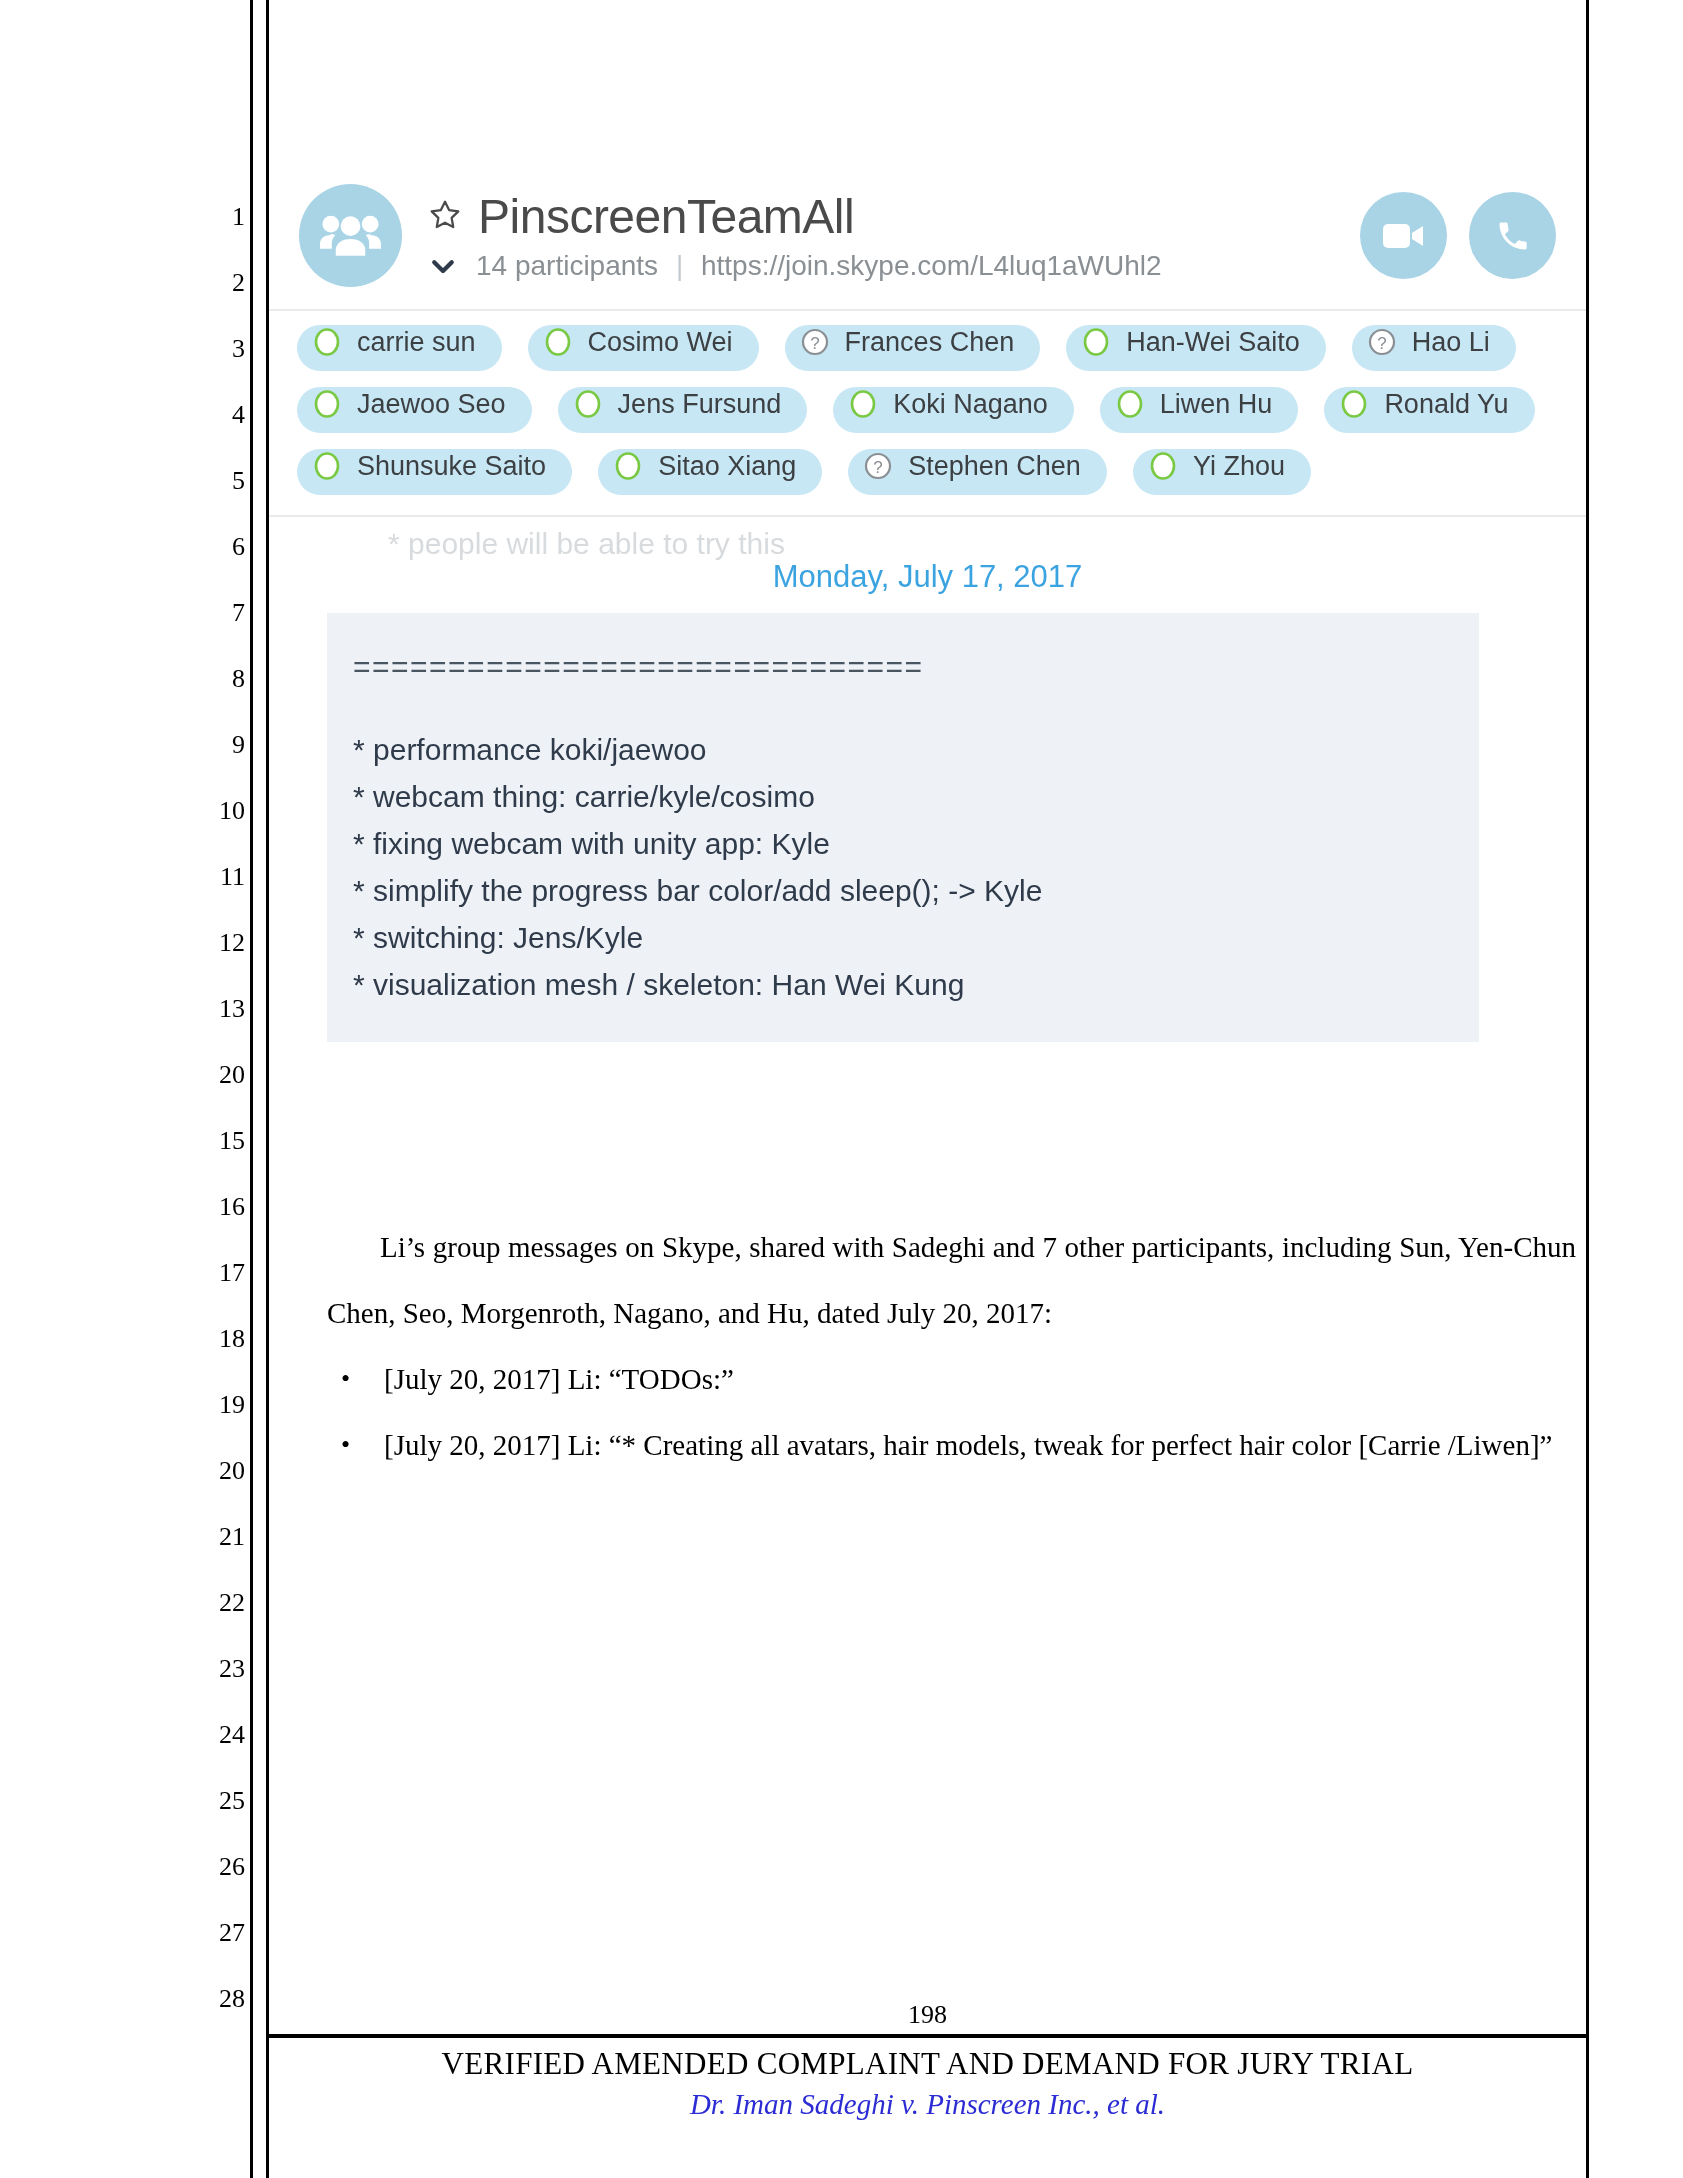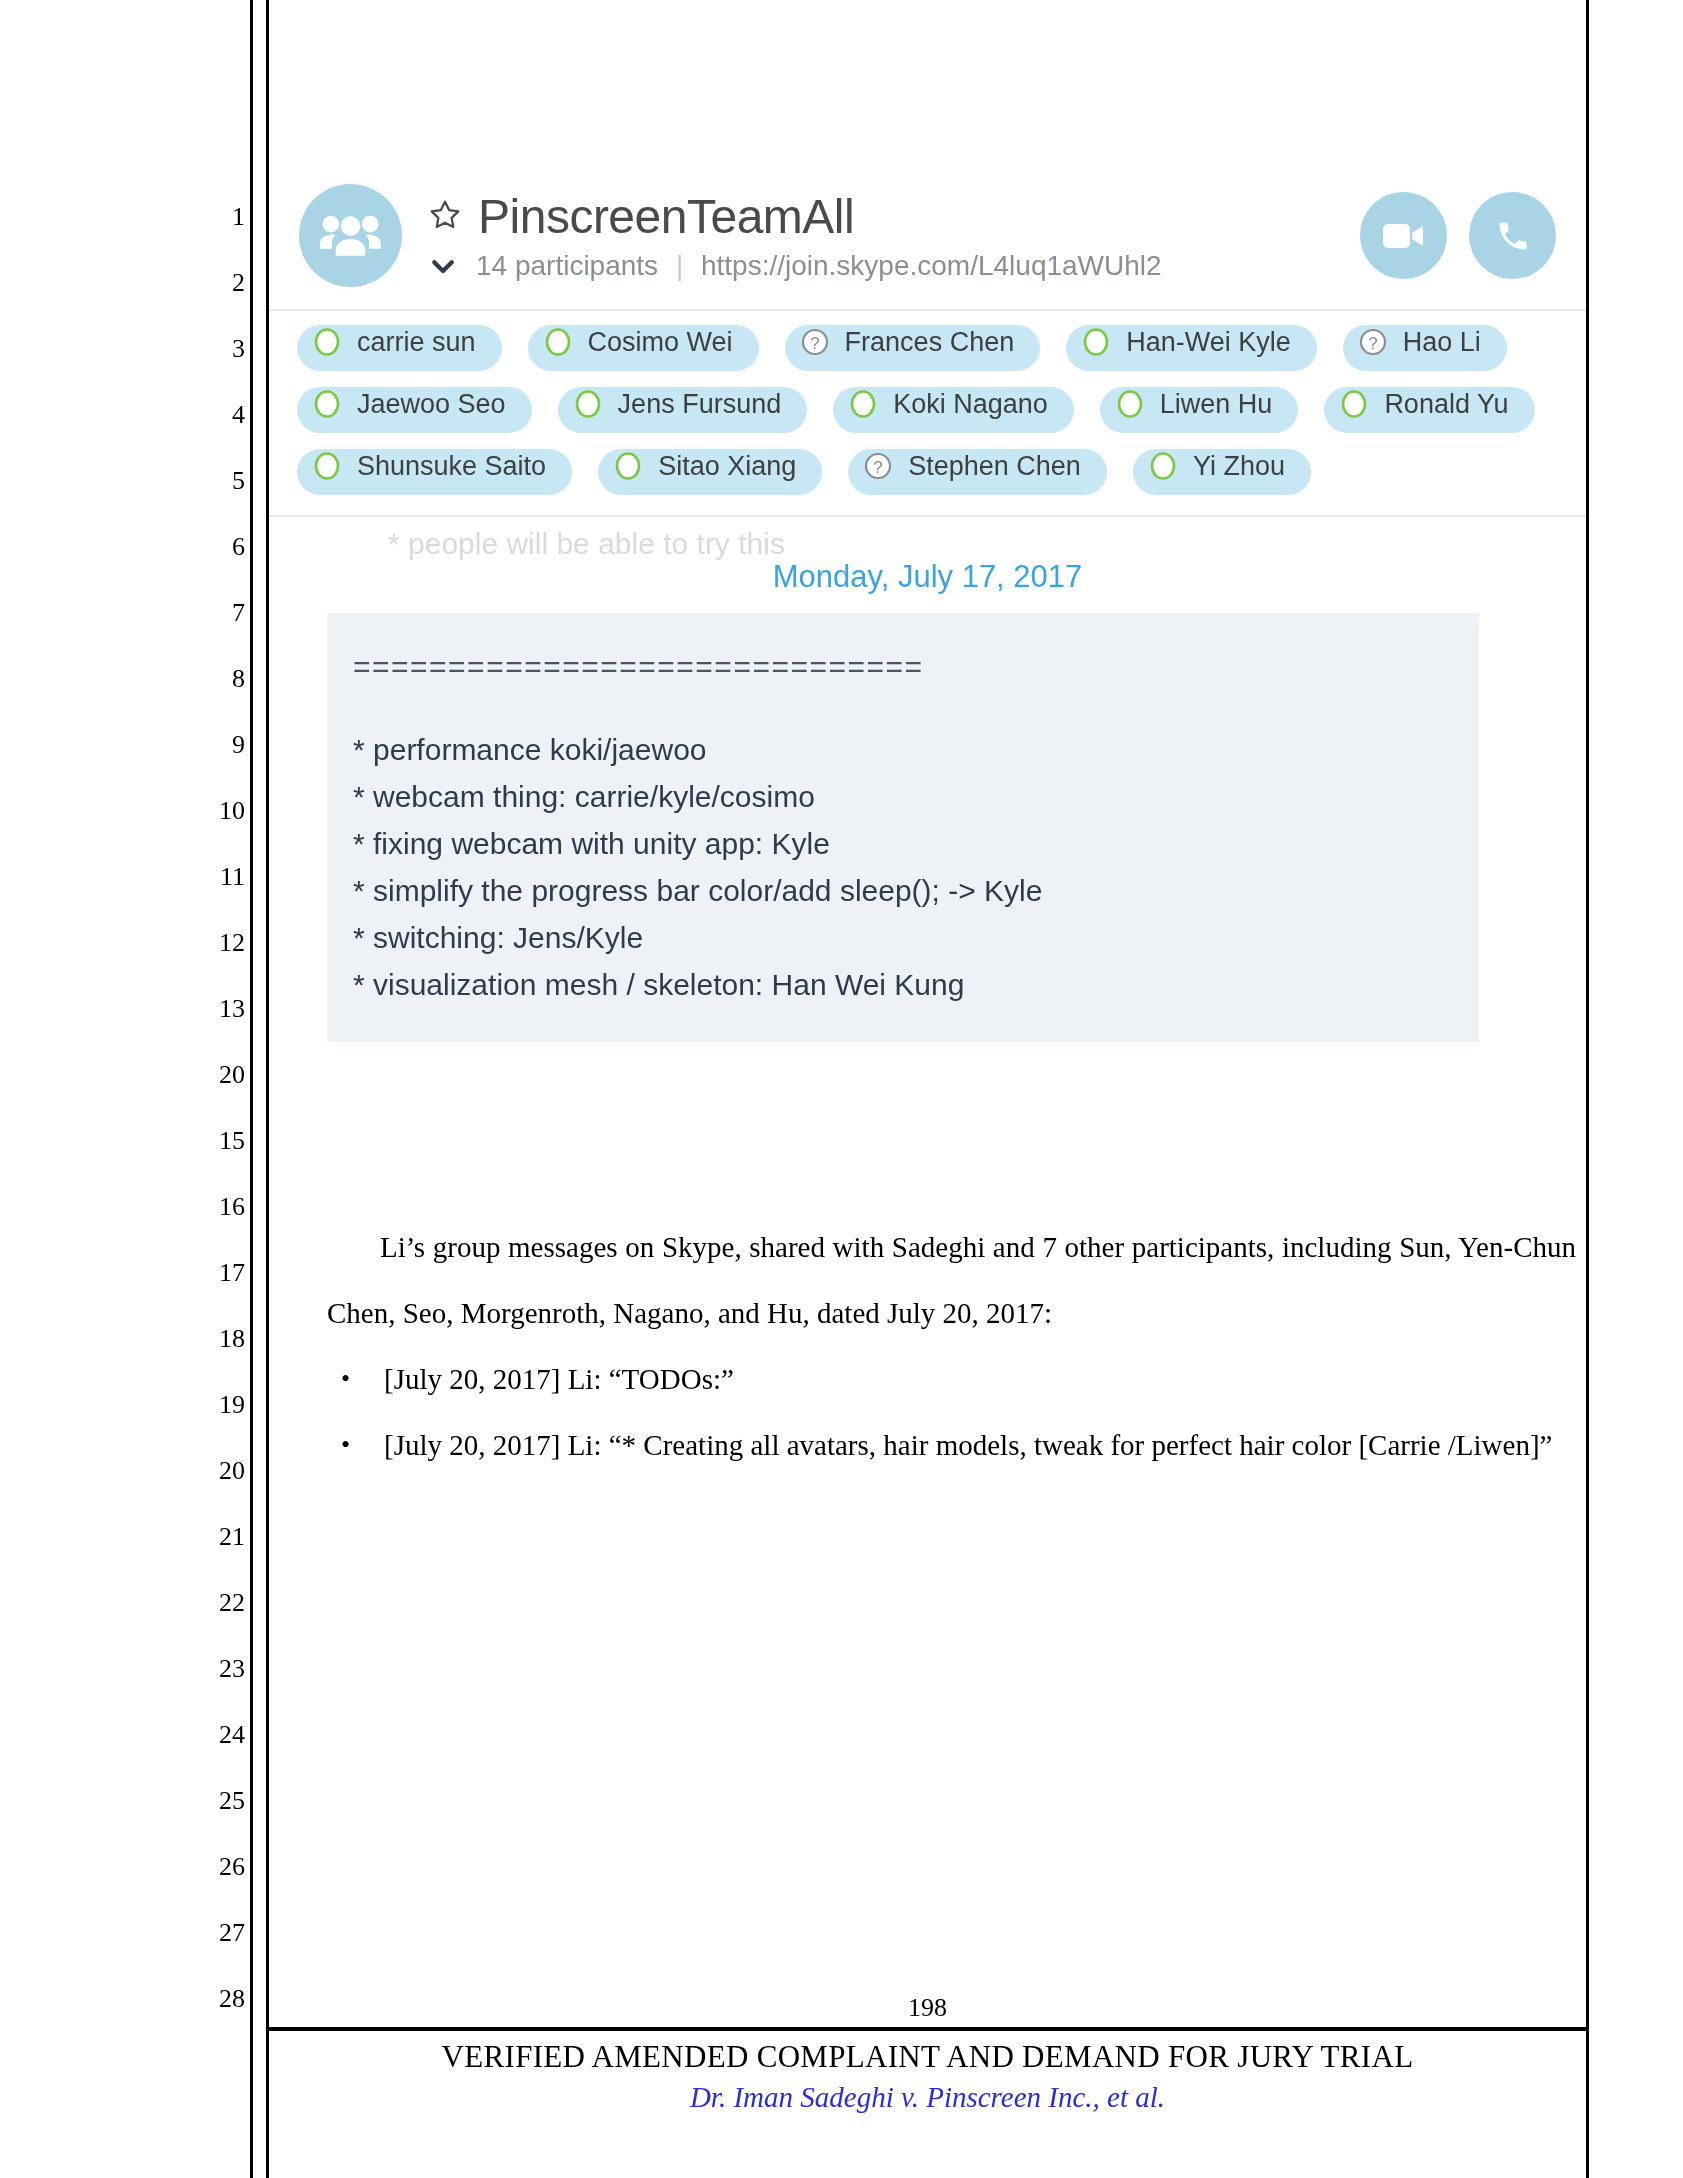--- a/index.html
+++ b/index.html
@@ -256,21 +256,21 @@
     left: 14px;
     top: 0;
     font-size: 26px;
   }
 
   
   .footer {
     position: absolute;
     left: 269px;
     right: 97px;
-    bottom: 64px;
+    bottom: 57px;
     text-align: center;
     font-family: "Liberation Serif", serif;
   }
   .page-num {
     font-size: 26px;
     color: #000;
     margin-bottom: 4px;
   }
   .footer-rule {
     border-top: 4px solid #000;
@@ -398,21 +398,21 @@
             <span class="chip-status"><svg width="32" height="32" viewBox="0 0 32 32">
                 <circle cx="16" cy="16" r="12" fill="#ffffff" stroke="#8a8f94" stroke-width="2.2"></circle>
                 <text x="16" y="23" text-anchor="middle" font-family="Liberation Sans, sans-serif" font-size="17" fill="#8a8f94">?</text>
               </svg></span>
             <span class="chip-name">Frances Chen</span>
           </div>
           <div class="chip">
             <span class="chip-status"><svg width="32" height="32" viewBox="0 0 32 32">
                 <ellipse cx="16" cy="16" rx="11" ry="12.5" fill="#ffffff" stroke="#7ac943" stroke-width="2.6"></ellipse>
               </svg></span>
-            <span class="chip-name">Han-Wei Kyle</span>
+            <span class="chip-name">Han-Wei Saito</span>
           </div>
           <div class="chip">
             <span class="chip-status"><svg width="32" height="32" viewBox="0 0 32 32">
                 <circle cx="16" cy="16" r="12" fill="#ffffff" stroke="#8a8f94" stroke-width="2.2"></circle>
                 <text x="16" y="23" text-anchor="middle" font-family="Liberation Sans, sans-serif" font-size="17" fill="#8a8f94">?</text>
               </svg></span>
             <span class="chip-name">Hao Li</span>
           </div>
         </div>
         <div class="chip-row">

